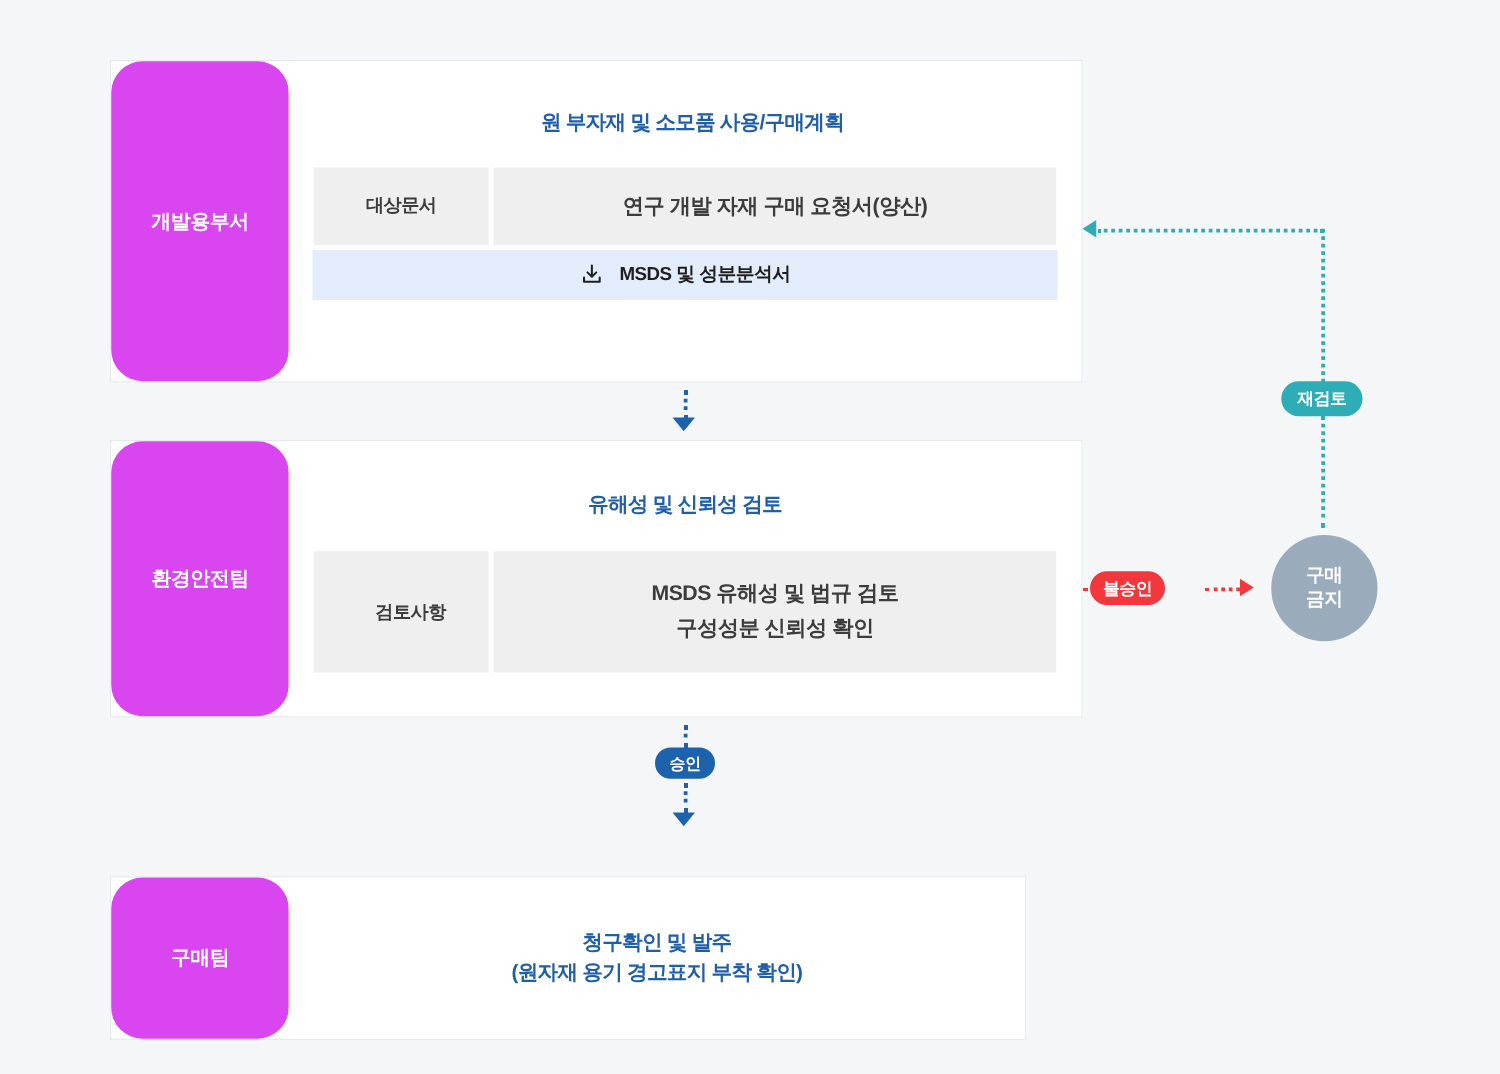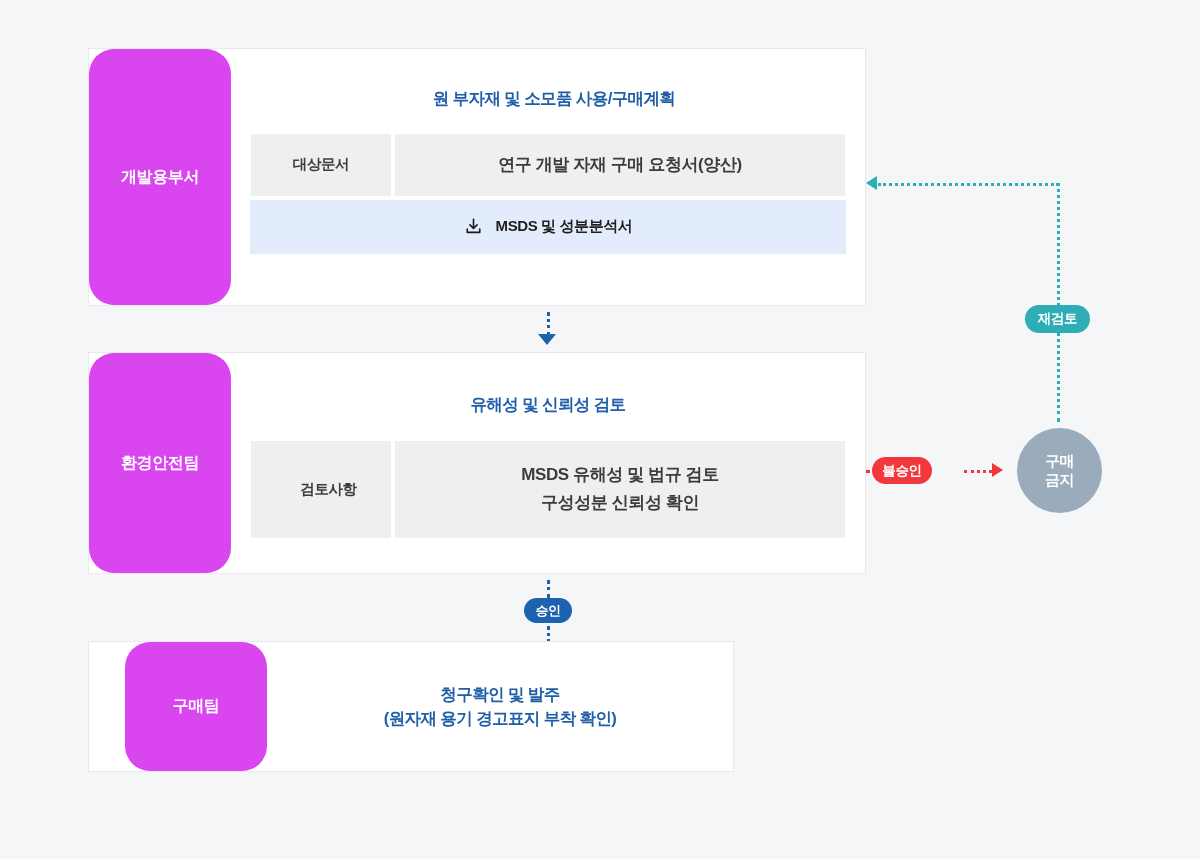--- a/index.html
+++ b/index.html
@@ -100,32 +100,32 @@
     letter-spacing: -0.4px;
     cursor: pointer;
   }
   .attach svg { display: block; }
 
   
   #row-dev { left: 88px; top: 48px; width: 778px; height: 258px; }
   #row-dev .row-title { margin-top: 38px; margin-left: 12px; }
   #row-dev .detail { margin-top: 23px; padding: 0 20px 0 20px; }
   #row-dev .detail-label { width: 140px; height: 62px; }
-  #row-dev .attach { margin-top: 4px; width: 100%; height: 54px;
+  #row-dev .attach { margin-top: 4px; width: 100%; height: 40px;
                      margin-left: 20px; margin-right: 20px; max-width: 596px; }
 
   
   #row-safety { left: 88px; top: 352px; width: 778px; height: 222px; }
   #row-safety .row-title { margin-top: 40px; }
   #row-safety .detail { margin-top: 24px; padding: 0 20px 0 20px; }
   #row-safety .detail-label { width: 140px; height: 97px; padding-left: 15px; }
   #row-safety .detail-value { height: 97px; }
 
   
-  #row-purchase { left: 88px; top: 641px; width: 646px; height: 131px; padding-left: 36px; }
+  #row-purchase { left: 88px; top: 701px; width: 733px; height: 131px; }
   #row-purchase .row-body { justify-content: center; }
 
   
   .vline-dotted {
     position: absolute;
     width: 0;
     border-left: 3px dotted #1d62ad;
   }
   .arrow-down {
     position: absolute;

